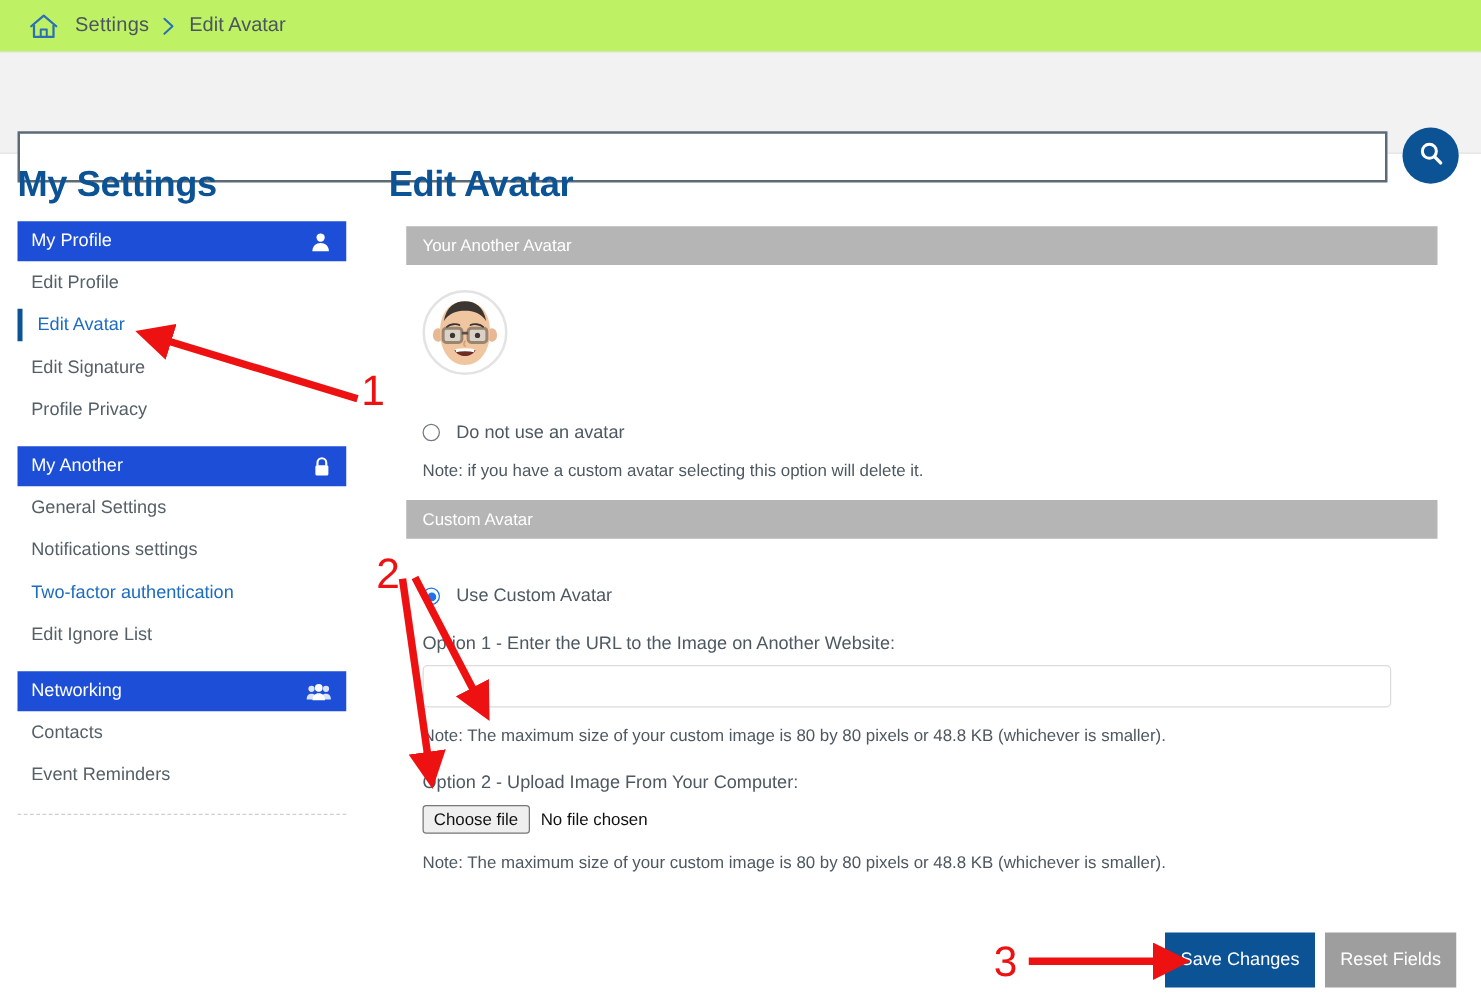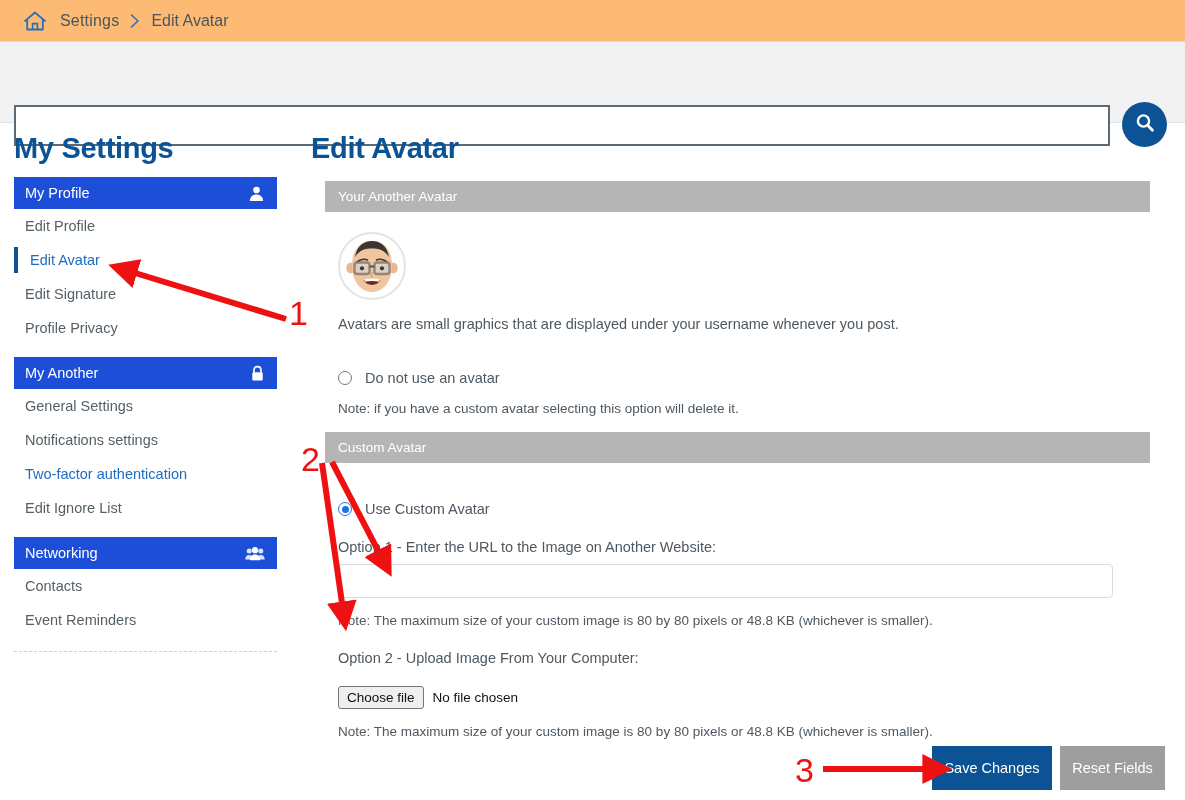--- a/index.html
+++ b/index.html
@@ -8,21 +8,21 @@
     width: 1185px; height: 800px;
     background: #ffffff;
     font-family: "Liberation Sans", sans-serif;
     overflow: hidden;
   }
   #root { position: relative; width: 1185px; height: 800px; background:#fff; }
 
   
   .breadcrumb-bar {
     position: absolute; left:0; top:0; width:1185px; height:42px;
-    background:#fdba74;
+    background:#bef264;
     border-bottom:1px solid #dcdcdc;
     display:flex; align-items:center; padding-left:22px;
   }
   .home-icon { width:26px; height:24px; margin-right:12px; display:block; }
   .crumb-link {
     font-size:16px; color:#4a5560; letter-spacing:.2px;
   }
   .crumb-sep { margin:0 10px; display:inline-flex; align-items:center; }
   .crumb-current { font-size:16px; color:#4a5560; }
 
@@ -112,21 +112,21 @@
   .radio-label { font-size:14.5px; color:#4e5860; }
 
   .field-label { font-size:14.5px; color:#4e5860; margin-top:22px; }
   .url-input {
     margin-top:9px; width:775px; height:34px;
     border:1px solid #dcdcdc; border-radius:4px;
     background:#fff; padding:0 9px;
     font-size:14px; font-family:"Liberation Sans", sans-serif;
     color:#333; outline:none;
   }
-  .file-row { display:flex; align-items:center; margin-top:20px; }
+  .file-row { display:flex; align-items:center; margin-top:10px; }
   .choose-file-btn {
     font-family:"Liberation Sans", sans-serif;
     font-size:13.5px; color:#111;
     background:#efefef; border:1px solid #767676;
     border-radius:3px; padding:3px 8px; cursor:pointer;
   }
   .file-status { font-size:13.5px; color:#111; margin-left:9px; }
 
   
   .footer-buttons {
@@ -286,21 +286,20 @@
 
           <circle cx="21" cy="33.3" r="2.1" fill="#3b3632"></circle>
           <circle cx="41" cy="33.3" r="2.1" fill="#3b3632"></circle>
 
           <path d="M31 38 C29.6 40.5 29.9 41.6 31.4 41.8" fill="none" stroke="#d39e76" stroke-width="1.3" stroke-linecap="round"></path>
 
           <path d="M22.5 45 C26 51.5 36 51.5 39.5 45 Z" fill="#6e2b24"></path>
           <path d="M23.6 45.6 C27 44.6 35 44.6 38.4 45.6" fill="none" stroke="#ffffff" stroke-width="2.4"></path>
         </svg>
       </div>
-      <div class="body-text">Avatars are small graphics that are displayed under your username whenever you post.</div>
 
       <div class="radio-row">
         <span class="radio"></span>
         <span class="radio-label">Do not use an avatar</span>
       </div>
       <div class="note-text">Note: if you have a custom avatar selecting this option will delete it.</div>
     </div>
 
     <div class="section-head">
       <span class="section-head-label">Custom Avatar</span>

